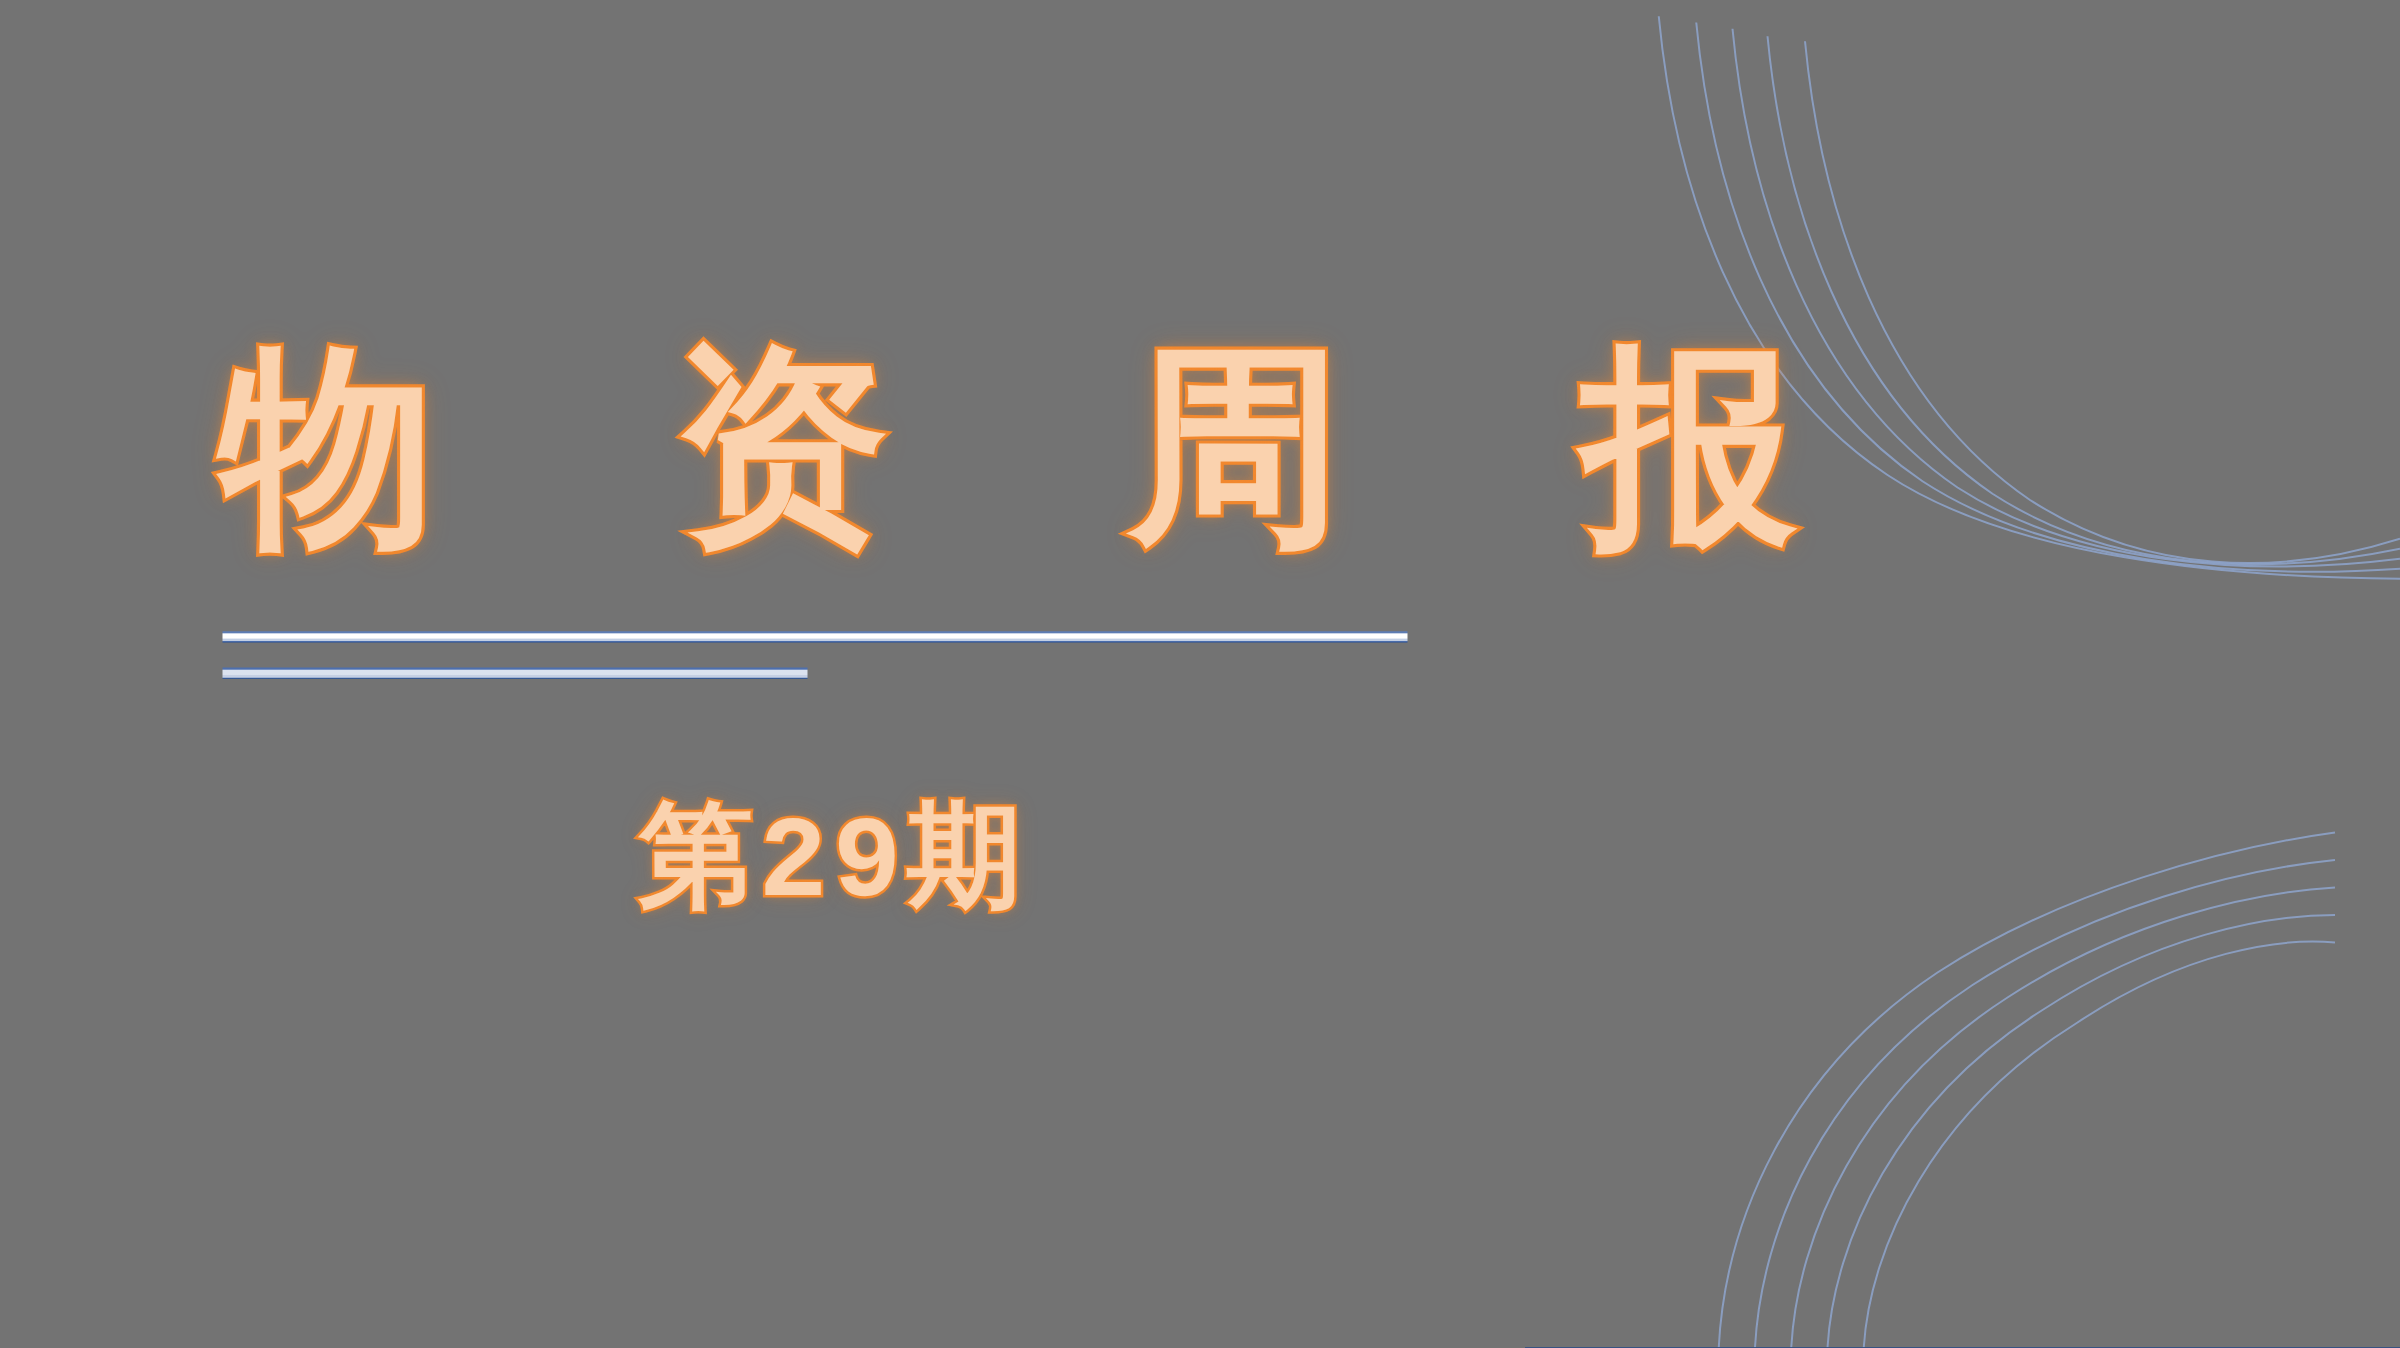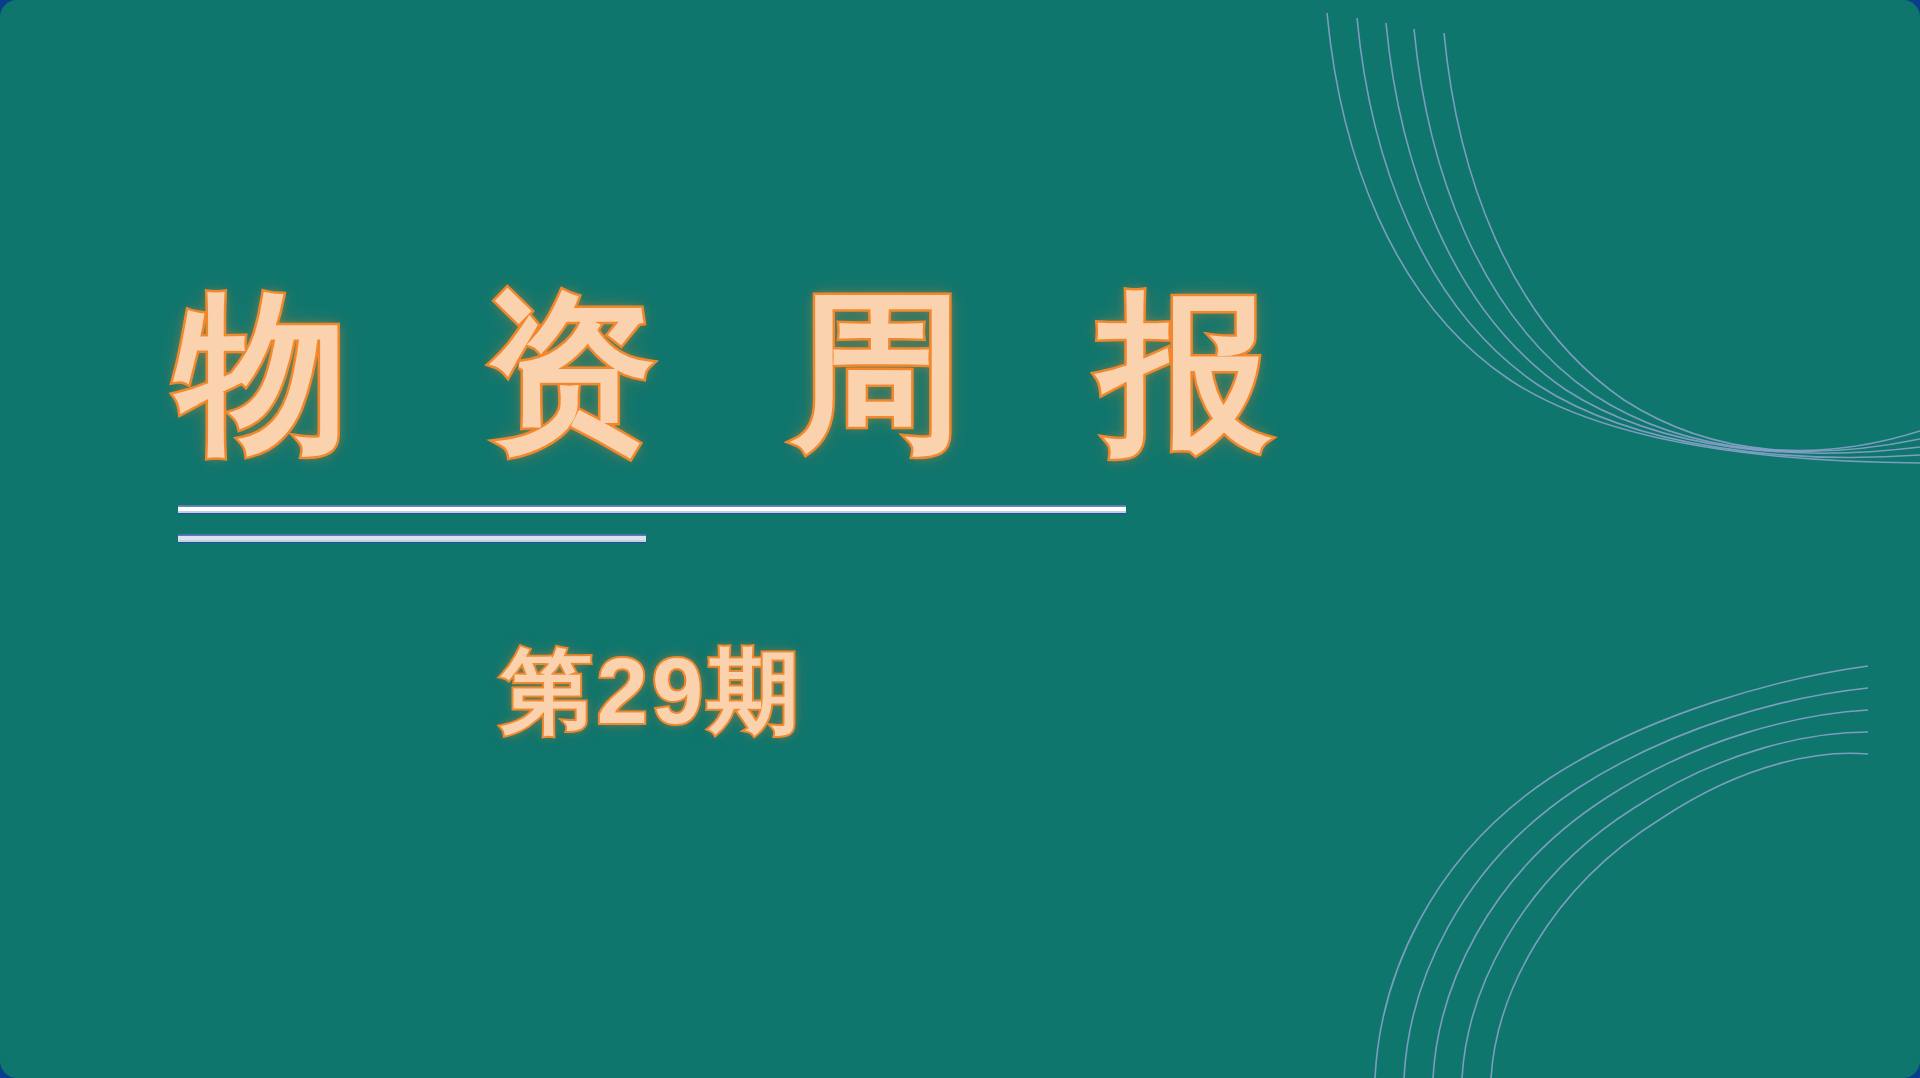--- a/index.html
+++ b/index.html
@@ -6,23 +6,22 @@
   html, body {
     margin: 0;
     padding: 0;
     background: #0c3d8d;
   }
   #slide {
     position: relative;
     width: 1920px;
     height: 1078px;
     overflow: hidden;
-    background: #0f766e;
-    font-family: Liberation Sans, sans-serif;
-    border-radius: 17px;
+    background: #737373;
+    font-family: Liberation Mono, monospace;
   }
 
   
   .deco {
     position: absolute;
     pointer-events: none;
   }
   #deco-top-right {
     top: 0;
     right: 0;
@@ -92,21 +91,21 @@
         to bottom,
         #4d6fae 0%, #4d6fae 16%,
         #dbe2ef 22%, #dbe2ef 62%,
         #c6d0e4 68%, #c6d0e4 88%,
         #23509c 92%, #23509c 100%);
   }
 
   
   #subtitle-block {
     position: absolute;
-    left: 178px;
+    left: 192px;
     top: 640px;
     width: 948px;
     text-align: center;
   }
   #page-subtitle {
     display: inline-block;
     font-size: 92px;
     line-height: 1.12;
     letter-spacing: 4px;
     font-weight: 700;

